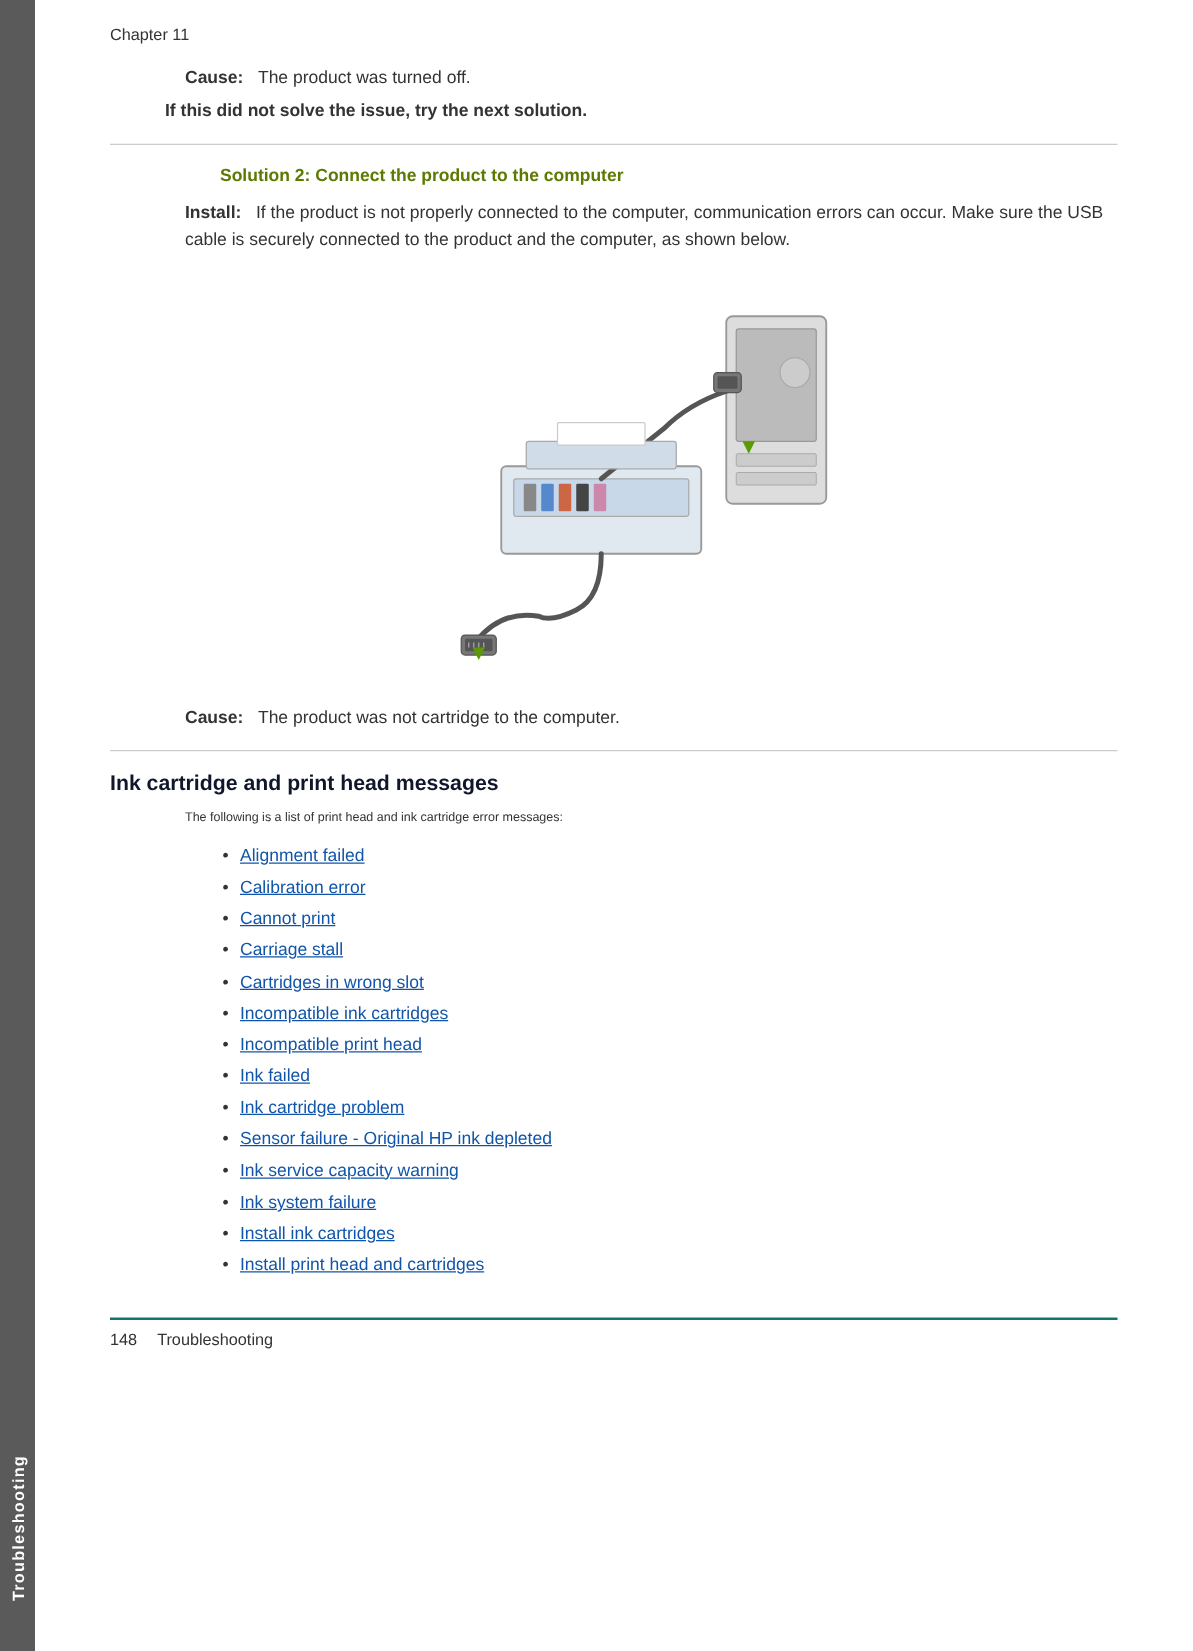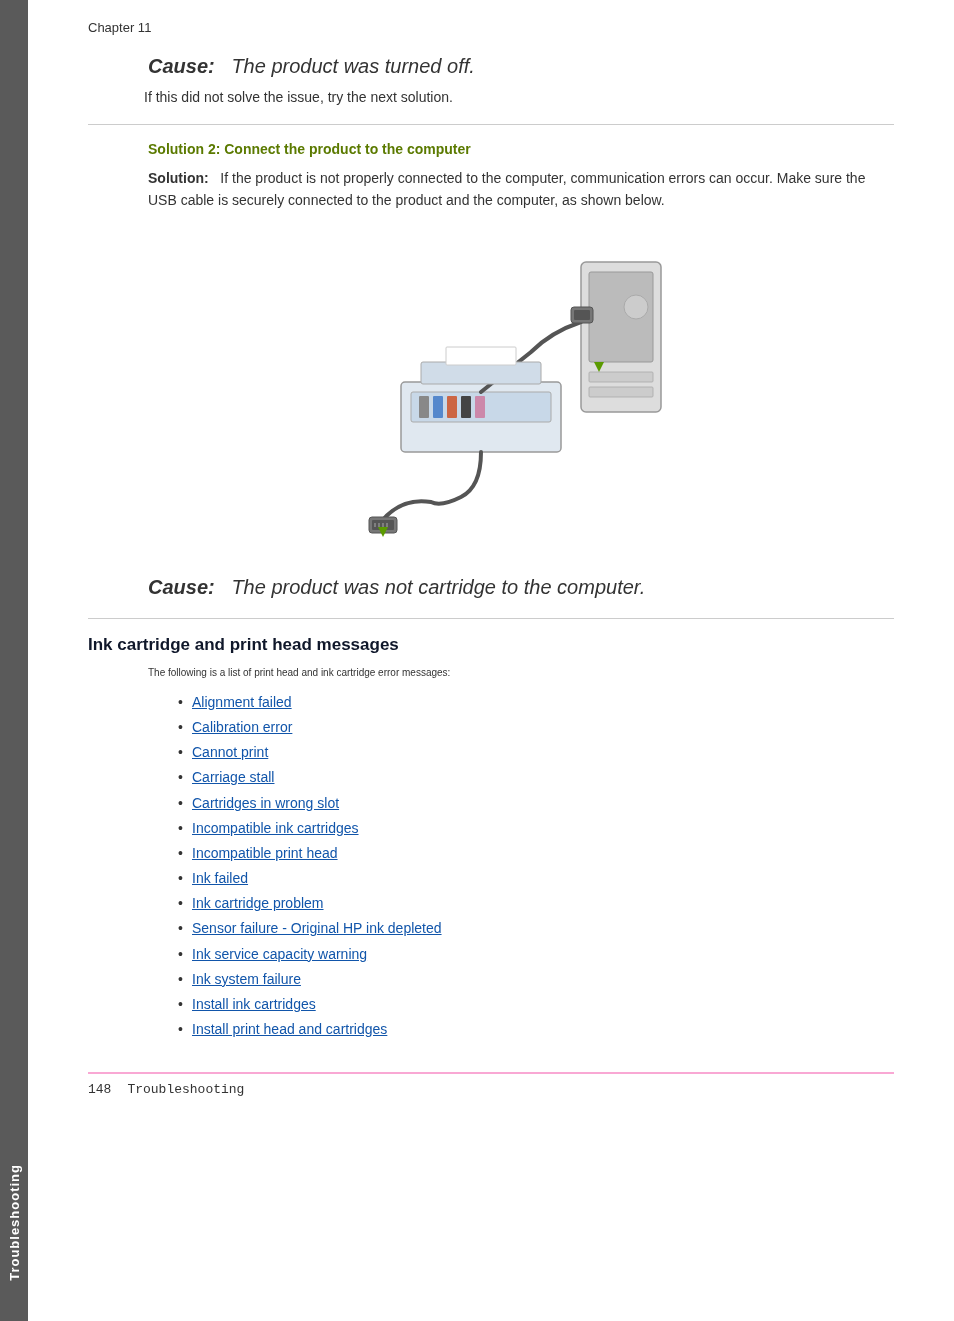--- a/index.html
+++ b/index.html
@@ -42,44 +42,44 @@
     .chapter-label {
       font-size: 13px;
       color: #333;
       margin-bottom: 16px;
     }
     .cause-block {
       margin-left: 60px;
       margin-bottom: 6px;
     }
     .cause-text {
-      font-size: 20px;
+      font-size: 14px;
       line-height: 1.5;
-      font-style: italic;
     }
     .cause-text b {
       font-weight: bold;
     }
     .if-text {
       font-size: 14px;
-      margin-left: 56px;
+      margin-left: 44px;
       margin-bottom: 16px;
       line-height: 1.5;
+      font-weight: bold;
     }
     .divider {
       border: none;
       border-top: 1px solid #ccc;
       margin: 16px 0;
     }
     .solution-title {
       color: #5b7a00;
       font-size: 14px;
       font-weight: bold;
       margin-bottom: 10px;
-      margin-left: 60px;
+      margin-left: 88px;
     }
     .solution-body {
       margin-left: 60px;
       font-size: 14px;
       line-height: 1.6;
       margin-bottom: 16px;
     }
     .solution-body b {
       font-weight: bold;
     }
@@ -117,26 +117,25 @@
     .bullet-list li::before {
       content: '•';
       position: absolute;
       left: 0;
     }
     .bullet-list li a {
       color: #1155aa;
       text-decoration: underline;
     }
     .footer-bar {
-      border-top: 2px solid #f9a8d4;
+      border-top: 2px solid #0f766e;
       display: flex;
       align-items: center;
       padding: 8px 0 0 0;
       margin-top: 30px;
-      font-family: Liberation Mono, monospace;
     }
     .footer-page-num {
       font-size: 13px;
       color: #333;
       margin-right: 16px;
     }
     .footer-label {
       font-size: 13px;
       color: #333;
     }
@@ -156,21 +155,21 @@
       <span class="cause-text">
         <b>Cause:</b>&nbsp;&nbsp;&nbsp;<span>The product was turned off.</span>
       </span>
     </div>
     <div class="if-text">If this did not solve the issue, try the next solution.</div>
 
     <hr class="divider">
 
     <div class="solution-title">Solution 2: Connect the product to the computer</div>
     <div class="solution-body">
-      <b>Solution:</b>&nbsp;&nbsp;&nbsp;<span>If the product is not properly connected to the computer, communication errors can occur. Make sure the USB cable is securely connected to the product and the computer, as shown below.</span>
+      <b>Install:</b>&nbsp;&nbsp;&nbsp;<span>If the product is not properly connected to the computer, communication errors can occur. Make sure the USB cable is securely connected to the product and the computer, as shown below.</span>
     </div>
 
     <div class="printer-image-container">
       <svg class="printer-svg-area" viewBox="0 0 340 320" xmlns="http://www.w3.org/2000/svg">
 
         <rect x="230" y="30" width="80" height="150" rx="5" ry="5" fill="#ddd" stroke="#999" stroke-width="1.5"></rect>
         <rect x="238" y="40" width="64" height="90" rx="2" ry="2" fill="#bbb" stroke="#999" stroke-width="1"></rect>
 
         <rect x="238" y="140" width="64" height="10" rx="1" fill="#ccc" stroke="#aaa" stroke-width="0.8"></rect>
         <rect x="238" y="155" width="64" height="10" rx="1" fill="#ccc" stroke="#aaa" stroke-width="0.8"></rect>

